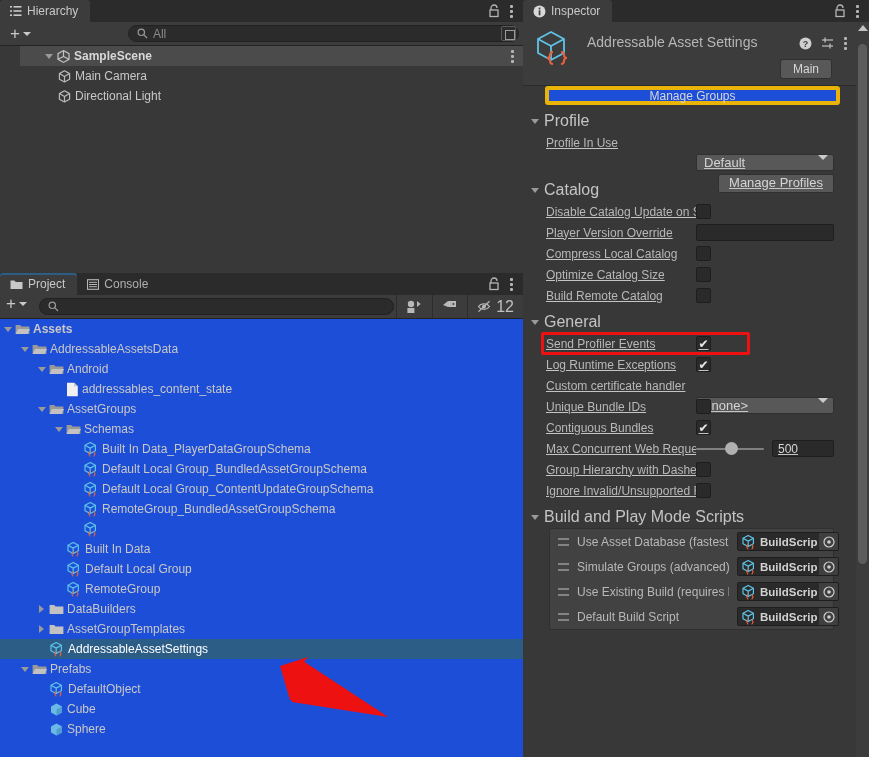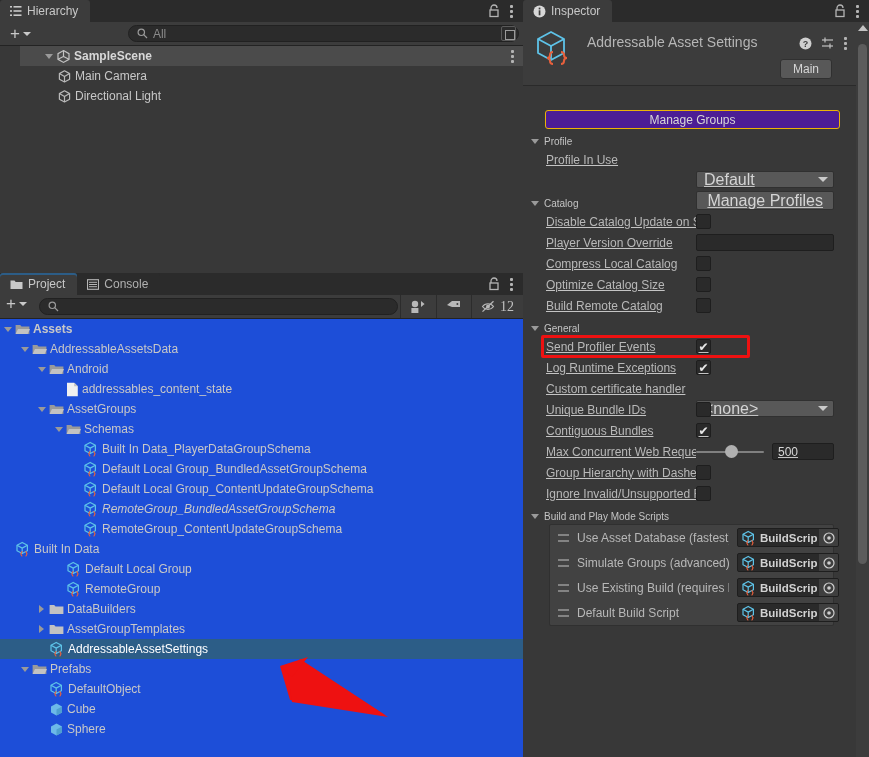--- a/index.html
+++ b/index.html
@@ -87,48 +87,48 @@
     height: 24px; background: #3c3c3c; display: flex; align-items: stretch;
     border-bottom: 1px solid #232323;
   }
   .p-toolbar .seg { display: flex; align-items: center; justify-content: center;
                     padding: 0 9px; border-left: 1px solid #2c2c2c; }
   .p-search {
     flex: 1; margin: 3px 2px 3px 8px; height: 17px; background: #2b2b2b;
     border: 1px solid #212121; border-radius: 9px; display: flex;
     align-items: center; gap: 5px; padding: 0 2px 0 8px; color: #8a8a8a;
   }
-  .hidecount { color: #c0c0c0; font-size: 14px; margin-left: 2px; font-family: Liberation Serif, serif; }
+  .hidecount { color: #c0c0c0; font-size: 16px; margin-left: 2px; }
 
   
   #inspector { left: 523px; top: 0; width: 346px; height: 757px; background: #383838; }
   .insp-head {
     background: #3c3c3c; padding: 6px 8px 4px 8px; position: relative;
     border-bottom: 1px solid #2a2a2a; height: 64px;
   }
   .insp-title-row { display: flex; align-items: flex-start; gap: 16px; }
   .asset-name {
     flex: 1; font-size: 14px; color: #b6b6b6; padding-top: 6px;
     white-space: nowrap; overflow: hidden;
   }
   .head-icons { display: flex; align-items: center; gap: 9px; padding-top: 8px; }
   .open-btn {
     position: absolute; right: 24px; bottom: 6px;
     background: #585858; border: 1px solid #303030; border-radius: 3px;
     color: #d6d6d6; font-size: 12px; padding: 2px 12px;
   }
   .manage-groups {
-    margin: 24px 16px 0 22px; height: 19px; background: #4c1d95;
-    border: 1px solid #eab308; border-radius: 3px;
+    margin: 0 16px 0 22px; height: 19px; background: #1d4ed8;
+    border: 4px solid #eab308; border-radius: 3px;
     display: flex; align-items: center; justify-content: center;
     color: #d6d6d6; font-size: 12px;
   }
   .section-hdr {
     display: flex; align-items: center; gap: 5px;
-    margin: 7px 0 2px 8px; color: #c4c4c4; font-size: 10px;
+    margin: 7px 0 2px 8px; color: #c4c4c4; font-size: 16px;
   }
   .fld {
     display: flex; align-items: center; height: 21px;
     padding-left: 23px; position: relative; text-decoration: underline;
   }
   .fld .name {
     width: 150px; color: #b8b8b8; font-size: 12px;
     overflow: hidden; white-space: nowrap; flex: none;
   }
   .cbox {
@@ -136,22 +136,22 @@
     border: 1px solid #1e1e1e; border-radius: 2px; flex: none;
     display: flex; align-items: center; justify-content: center;
     color: #e8e8e8; font-size: 12px; line-height: 1;
   }
   .txtbox {
     height: 17px; background: #2a2a2a; border: 1px solid #1e1e1e;
     border-radius: 2px; flex: 1; margin-right: 22px;
   }
   .ddown {
     height: 17px; background: #585858; border: 1px solid #303030;
-    border-radius: 2px; display: flex; align-items: center;
-    padding: 0 5px 0 7px; color: #d4d4d4; font-size: 16px; margin-top: 40px;
+    border-radius: 2px; display: flex; align-items: flex-start;
+    padding: 0 5px 0 7px; color: #d4d4d4; font-size: 13px; margin-top: 40px;
   }
   .ddown .arw { margin-left: auto; width: 0; height: 0;
     border-left: 5px solid transparent; border-right: 5px solid transparent;
     border-top: 5px solid #cacaca; }
   .slider-wrap { display: flex; align-items: center; flex: 1; margin-right: 22px; gap: 8px; }
   .slider { flex: 1; height: 15px; position: relative; display: flex; align-items: center; }
   .slider .trk { height: 2px; background: #808080; width: 100%; border-radius: 1px; }
   .slider .knb { position: absolute; left: 42%; width: 13px; height: 13px;
                  background: #b0b0b0; border-radius: 50%; }
   .numbox {
@@ -478,21 +478,21 @@
                 <path d="M2 4.3 L7.2 7.1 L12.4 4.3 M7.2 7.1 L7.2 12.6"></path>
               </g>
               <g fill="none" stroke="#e8603c" stroke-width="1.1">
                 <path d="M7.4 10.6 q-1.1 0 -1.1 1.1 q0 1.1 -1.1 1.1 q1.1 0 1.1 1.1 q0 1.1 1.1 1.1"></path>
                 <path d="M10.4 10.6 q1.1 0 1.1 1.1 q0 1.1 1.1 1.1 q-1.1 0 -1.1 1.1 q0 1.1 -1.1 1.1"></path>
               </g>
             </svg>
           </span>
           <span class="lbl">Default Local Group_ContentUpdateGroupSchema</span>
         </div>
-        <div class="row" style="padding-left: 68px; font-style: italic;">
+        <div class="row" style="padding-left: 68px;">
           <span class="tw-wrap"></span>
           <span class="ico" style="margin-right: 3px; display: inline-flex; align-items: center;">
             <svg width="16" height="16" viewBox="0 0 16 16">
               <g fill="none" stroke="#5ec3e8" stroke-width="1.2" stroke-linejoin="round">
                 <path d="M7.2 1.4 L12.4 4.3 L12.4 9.7 L7.2 12.6 L2 9.7 L2 4.3 Z"></path>
                 <path d="M2 4.3 L7.2 7.1 L12.4 4.3 M7.2 7.1 L7.2 12.6"></path>
               </g>
               <g fill="none" stroke="#e8603c" stroke-width="1.1">
                 <path d="M7.4 10.6 q-1.1 0 -1.1 1.1 q0 1.1 -1.1 1.1 q1.1 0 1.1 1.1 q0 1.1 1.1 1.1"></path>
                 <path d="M10.4 10.6 q1.1 0 1.1 1.1 q0 1.1 1.1 1.1 q-1.1 0 -1.1 1.1 q0 1.1 -1.1 1.1"></path>
@@ -508,23 +508,22 @@
               <g fill="none" stroke="#5ec3e8" stroke-width="1.2" stroke-linejoin="round">
                 <path d="M7.2 1.4 L12.4 4.3 L12.4 9.7 L7.2 12.6 L2 9.7 L2 4.3 Z"></path>
                 <path d="M2 4.3 L7.2 7.1 L12.4 4.3 M7.2 7.1 L7.2 12.6"></path>
               </g>
               <g fill="none" stroke="#e8603c" stroke-width="1.1">
                 <path d="M7.4 10.6 q-1.1 0 -1.1 1.1 q0 1.1 -1.1 1.1 q1.1 0 1.1 1.1 q0 1.1 1.1 1.1"></path>
                 <path d="M10.4 10.6 q1.1 0 1.1 1.1 q0 1.1 1.1 1.1 q-1.1 0 -1.1 1.1 q0 1.1 -1.1 1.1"></path>
               </g>
             </svg>
           </span>
-          <span class="lbl">RemoteGroup_ContentUpdateGroupSchema</span>
-        </div>
-        <div class="row" style="">
+        </div>
+        <div class="row" style="padding-left: 51px;">
           <span class="tw-wrap"></span>
           <span class="ico" style="margin-right: 3px; display: inline-flex; align-items: center;">
             <svg width="16" height="16" viewBox="0 0 16 16">
               <g fill="none" stroke="#5ec3e8" stroke-width="1.2" stroke-linejoin="round">
                 <path d="M7.2 1.4 L12.4 4.3 L12.4 9.7 L7.2 12.6 L2 9.7 L2 4.3 Z"></path>
                 <path d="M2 4.3 L7.2 7.1 L12.4 4.3 M7.2 7.1 L7.2 12.6"></path>
               </g>
               <g fill="none" stroke="#e8603c" stroke-width="1.1">
                 <path d="M7.4 10.6 q-1.1 0 -1.1 1.1 q0 1.1 -1.1 1.1 q1.1 0 1.1 1.1 q0 1.1 1.1 1.1"></path>
                 <path d="M10.4 10.6 q1.1 0 1.1 1.1 q0 1.1 1.1 1.1 q-1.1 0 -1.1 1.1 q0 1.1 -1.1 1.1"></path>

